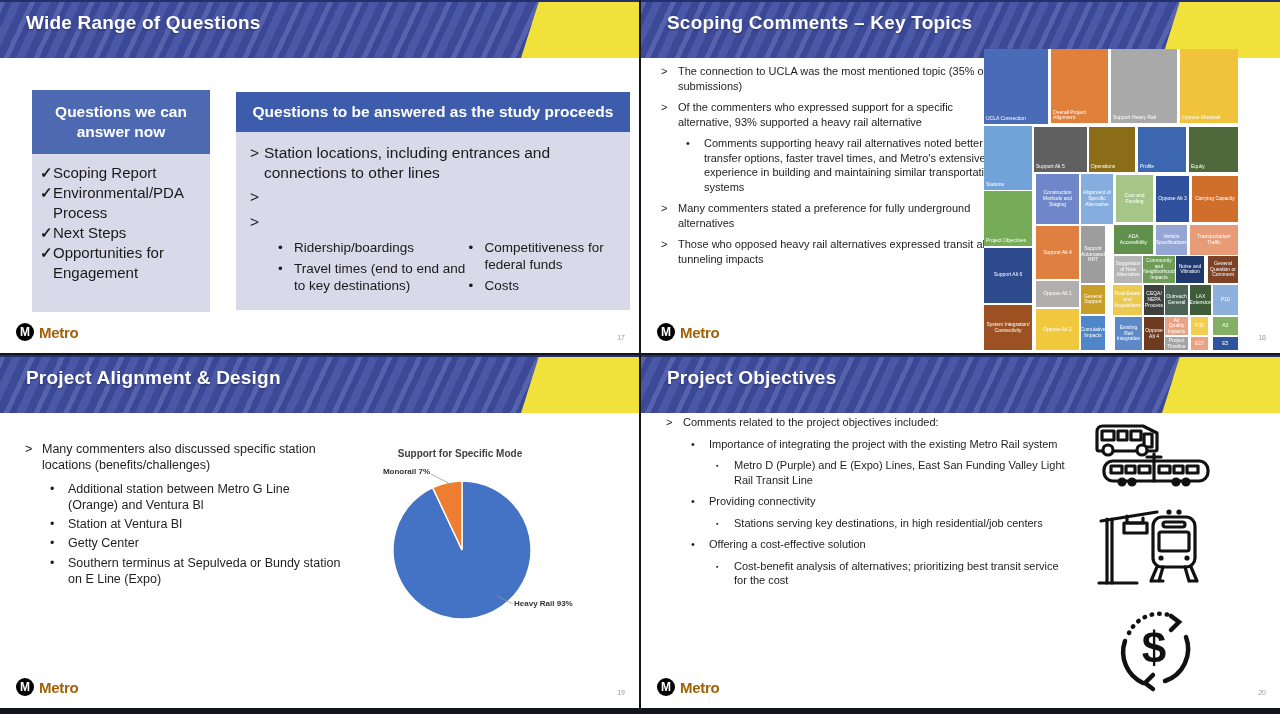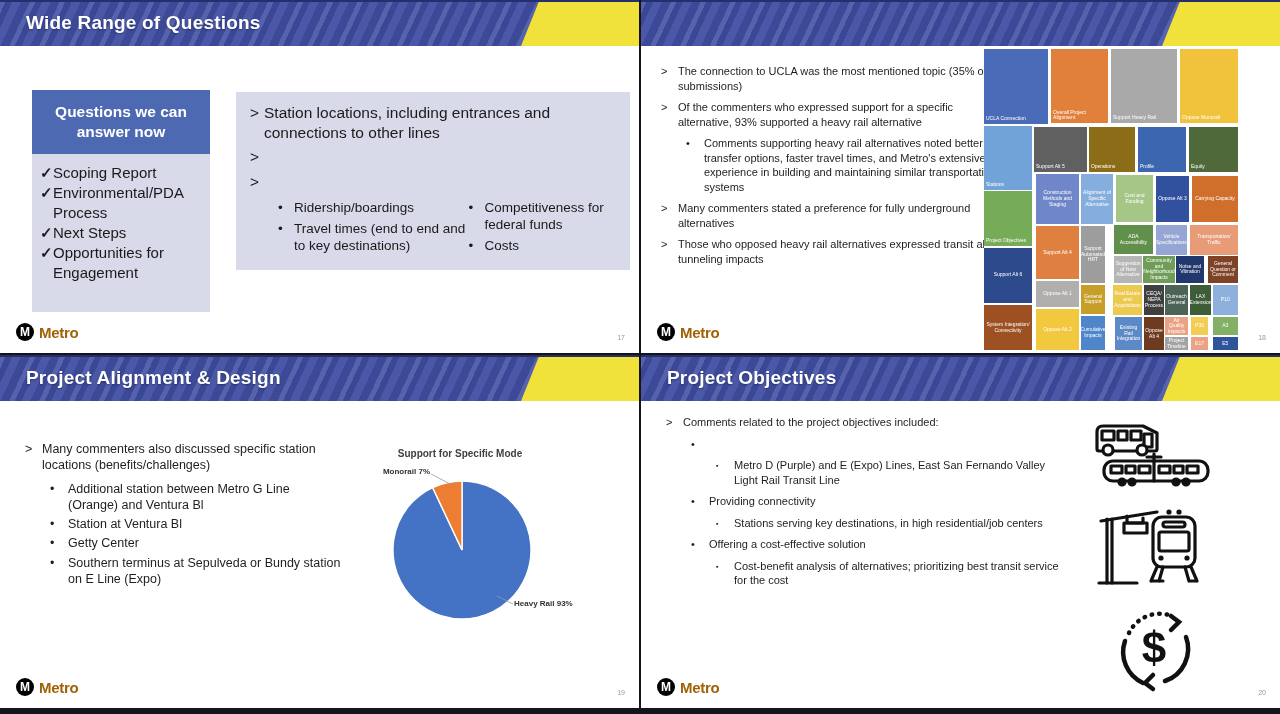--- a/index.html
+++ b/index.html
@@ -5,21 +5,21 @@
   html,body{margin:0;padding:0;background:#14141c;}
   *{box-sizing:border-box;}
   .deck{
     width:1280px;height:714px;background:#14141c;
     display:grid;grid-template-columns:639px 639px;grid-template-rows:353px 353px;
     gap:2px;padding-bottom:4px;font-family:"Liberation Sans",sans-serif;
   }
   .slide{position:relative;background:#fff;overflow:hidden;}
   
   .hdr{
-    position:relative;height:46px;
+    position:relative;height:58px;
     background:#4351a3;
     background-image:
       repeating-linear-gradient(115deg, rgba(255,255,255,.10) 0 5px, rgba(20,28,90,.18) 5px 11px, rgba(255,255,255,.04) 11px 19px, rgba(10,18,70,.12) 19px 27px);
     border-top:2px solid #242f6e;
     text-align:right;
   }
   .hdr-title{position:absolute;left:26px;top:10px;color:#fff;font-size:19px;font-weight:bold;letter-spacing:.2px;text-shadow:0 1px 2px rgba(0,0,20,.35);}
   .wedge{position:absolute;right:0;top:0;height:100%;width:118px;background:#f1e13b;
     clip-path:polygon(15% 0,100% 0,100% 100%,0 100%);}
   
@@ -95,20 +95,21 @@
             <span>Next Steps</span>
           </div>
         <div class="check-item">
             <span class="mk">✓</span>
             <span>Opportunities for Engagement</span>
           </div>
       </div>
     </div>
 
     <div class="qbox box-right">
+      <div class="qbox-hdr">Questions to be answered as the study proceeds</div>
       <div class="qbox-body">
         <div class="arrow-item">
             <span class="mk">&gt;</span>
             <span>Station locations, including entrances and connections to other lines</span>
           </div>
         <div class="arrow-item">
             <span class="mk">&gt;</span>
           </div>
         <div class="arrow-item">
             <span class="mk">&gt;</span>
@@ -141,20 +142,21 @@
     <div class="logo">
       <div class="logo-circle">M</div>
       <div class="logo-text">Metro</div>
     </div>
     <div class="pagenum">17</div>
   </div>
 
   <div class="slide">
     <div class="hdr">
       <div class="wedge"></div>
+      <div class="hdr-title">Scoping Comments – Key Topics</div>
     </div>
 
     <div class="blist" style="left:20px;top:64px;width:345px;font-size:11px;line-height:1.32;">
       <div class="b1">
           <span class="mk">&gt;</span>
           <span>The connection to UCLA was the most mentioned topic (35% of all submissions)</span>
         </div>
       <div class="b1">
           <span class="mk">&gt;</span>
           <span>Of the commenters who expressed support for a specific alternative, 93% supported a heavy rail alternative</span>
@@ -366,24 +368,25 @@
       <div class="hdr-title">Project Objectives</div>
     </div>
 
     <div class="blist" style="left:25px;top:60px;width:400px;font-size:11px;line-height:1.32;">
       <div class="b1">
           <span class="mk">&gt;</span>
           <span>Comments related to the project objectives included:</span>
         </div>
       <div class="b2">
           <span class="mk">•</span>
+          <span>Importance of integrating the project with the existing Metro Rail system</span>
         </div>
       <div class="b3">
           <span class="mk">▪</span>
-          <span>Metro D (Purple) and E (Expo) Lines, East San Fernando Valley Light Rail Transit Line</span>
+          <span>Metro D (Purple) and E (Expo) Lines, East San Funding Valley Light Rail Transit Line</span>
         </div>
       <div class="b2">
           <span class="mk">•</span>
           <span>Providing connectivity</span>
         </div>
       <div class="b3">
           <span class="mk">▪</span>
           <span>Stations serving key destinations, in high residential/job centers</span>
         </div>
       <div class="b2">

